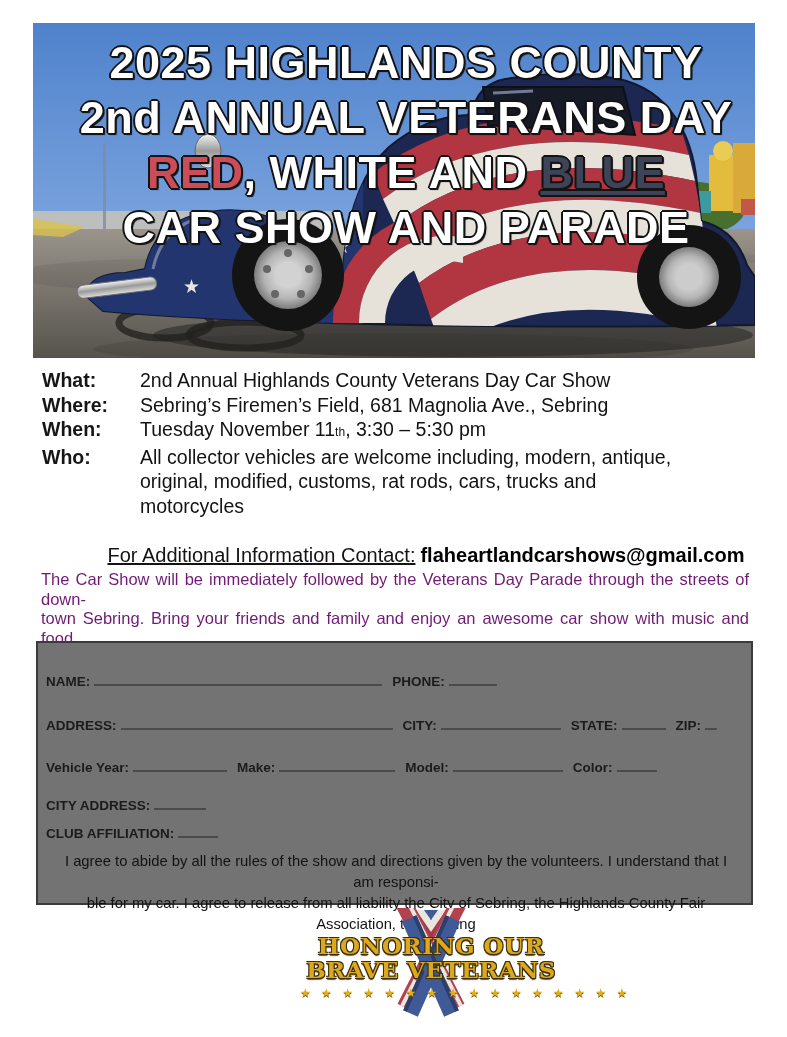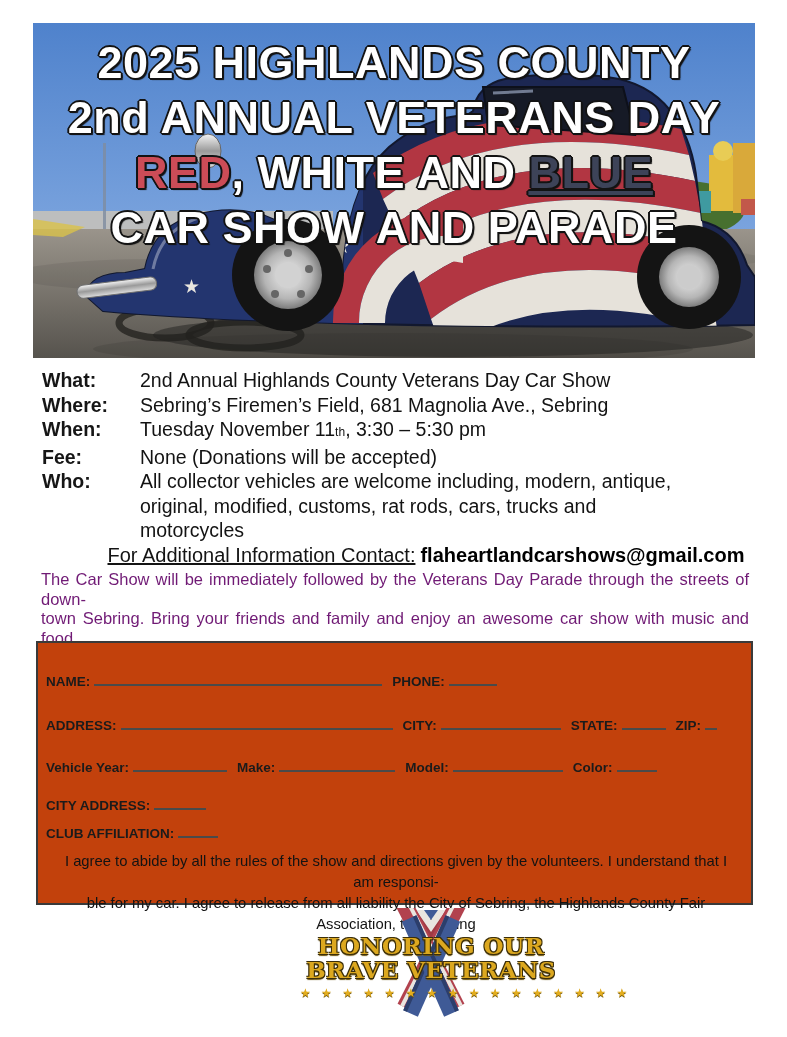--- a/index.html
+++ b/index.html
@@ -14,20 +14,21 @@
     overflow:hidden; background:#5b8cd6;
   }
   .photo svg { position:absolute; left:0; top:0; }
   .headline {
     position:absolute; left:0; top:12px; width:100%; text-align:center;
     font-weight:bold; font-size:45px; line-height:55px; color:#ffffff;
     letter-spacing:0.5px;
     text-shadow:
       -2px 0 0 #131313, 2px 0 0 #131313, 0 -2px 0 #131313, 0 2px 0 #131313,
       -1px -1px 0 #131313, 1px -1px 0 #131313, -1px 1px 0 #131313, 2px 2px 1px #131313;
+    padding-left: 12px;
   }
   .hl-red  { color:#cc4c57; }
   .hl-blue { color:#3d4358;text-decoration:underline; }
 
   
   .details { position:absolute; left:42px; top:368px; width:706px; font-size:19.5px; line-height:24.5px; }
   .detail-row { display:flex; }
   .detail-label { flex:0 0 98px; font-weight:bold; color:#161616; }
   .detail-value { flex:0 1 auto; max-width:556px; color:#131313; }
   .ordinal { font-size:12px; }
@@ -38,21 +39,21 @@
   .contact-email { font-weight:bold; margin-left:5px; color:#000; }
 
   
   .desc { position:absolute; left:41px; top:570px; width:708px; font-size:16.5px; line-height:19.5px; color:#701a75; }
   .desc-line { display:block; text-align:justify; text-align-last:justify; }
   .desc-line.last { text-align-last:left; }
 
   
   .form-box {
     position:absolute; left:36px; top:641px; width:713px; height:260px;
-    border:2px solid #3a3a3a; background:#c2410c;
+    border:2px solid #3a3a3a; background:#737373;
   }
   .f-row { position:absolute; left:8px; white-space:nowrap; font-weight:bold; font-size:13.5px; color:#1b1b1b; }
   .bl { display:inline-block; height:13px; border-bottom:2px solid #4a4a4a; vertical-align:baseline; margin-left:4px; }
   .gap { margin-left:10px; }
   .agreement { position:absolute; left:24px; top:208px; width:668px; text-align:center; font-size:14.8px; line-height:21px; font-weight:normal; color:#131313; }
 
   
   .logo { position:absolute; left:300px; top:908px; width:262px; height:112px; }
   .logo svg { position:absolute; left:56px; top:0; }
   .logo-text {
@@ -190,24 +191,20 @@
     </div>
     <div class="detail-row">
       <span class="detail-label">Where:</span>
       <span class="detail-value">Sebring’s Firemen’s Field, 681 Magnolia Ave., Sebring</span>
     </div>
     <div class="detail-row">
       <span class="detail-label">When:</span>
       <span class="detail-value"><span>Tuesday November 11</span><span class="ordinal">th</span><span>, 3:30 – 5:30 pm</span></span>
     </div>
     <div class="detail-row">
-      <span class="detail-label">Fee:</span>
-      <span class="detail-value">None (Donations will be accepted)</span>
-    </div>
-    <div class="detail-row">
       <span class="detail-label">Who:</span>
       <span class="detail-value">All collector vehicles are welcome including, modern, antique, original, modified, customs, rat rods, cars, trucks and motorcycles</span>
     </div>
   </div>
 
   <div class="contact">
     <span class="contact-label">For Additional Information Contact:</span><span class="contact-email">flaheartlandcarshows@gmail.com</span>
   </div>
 
   <div class="desc">

